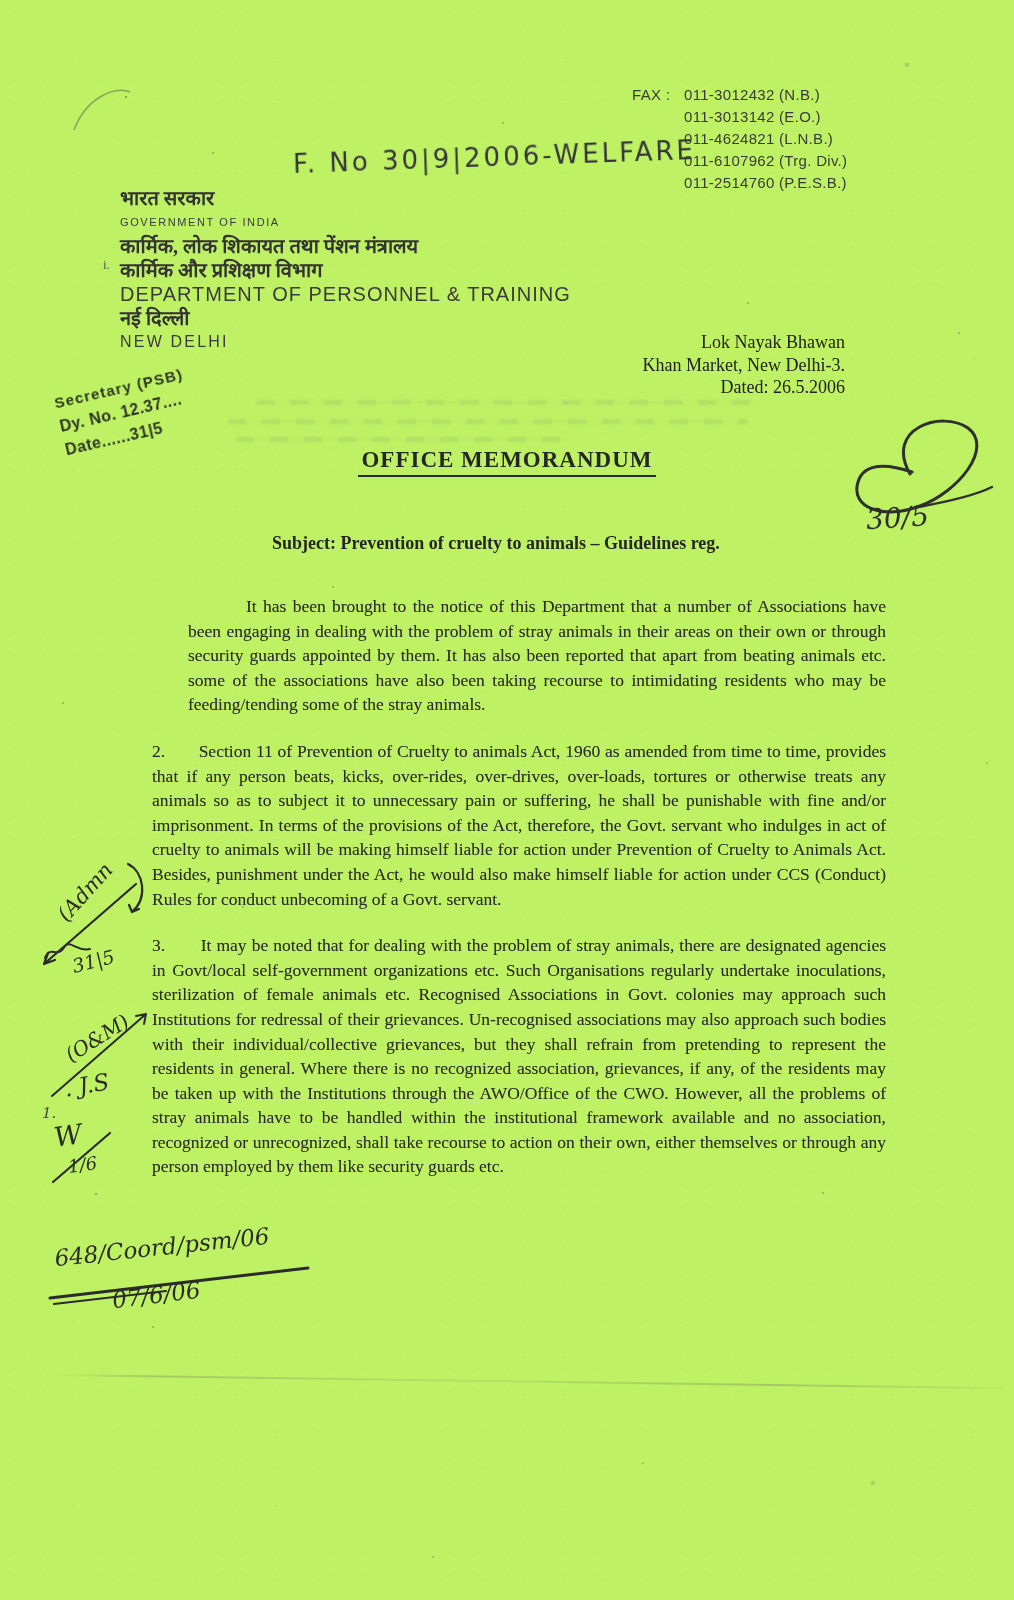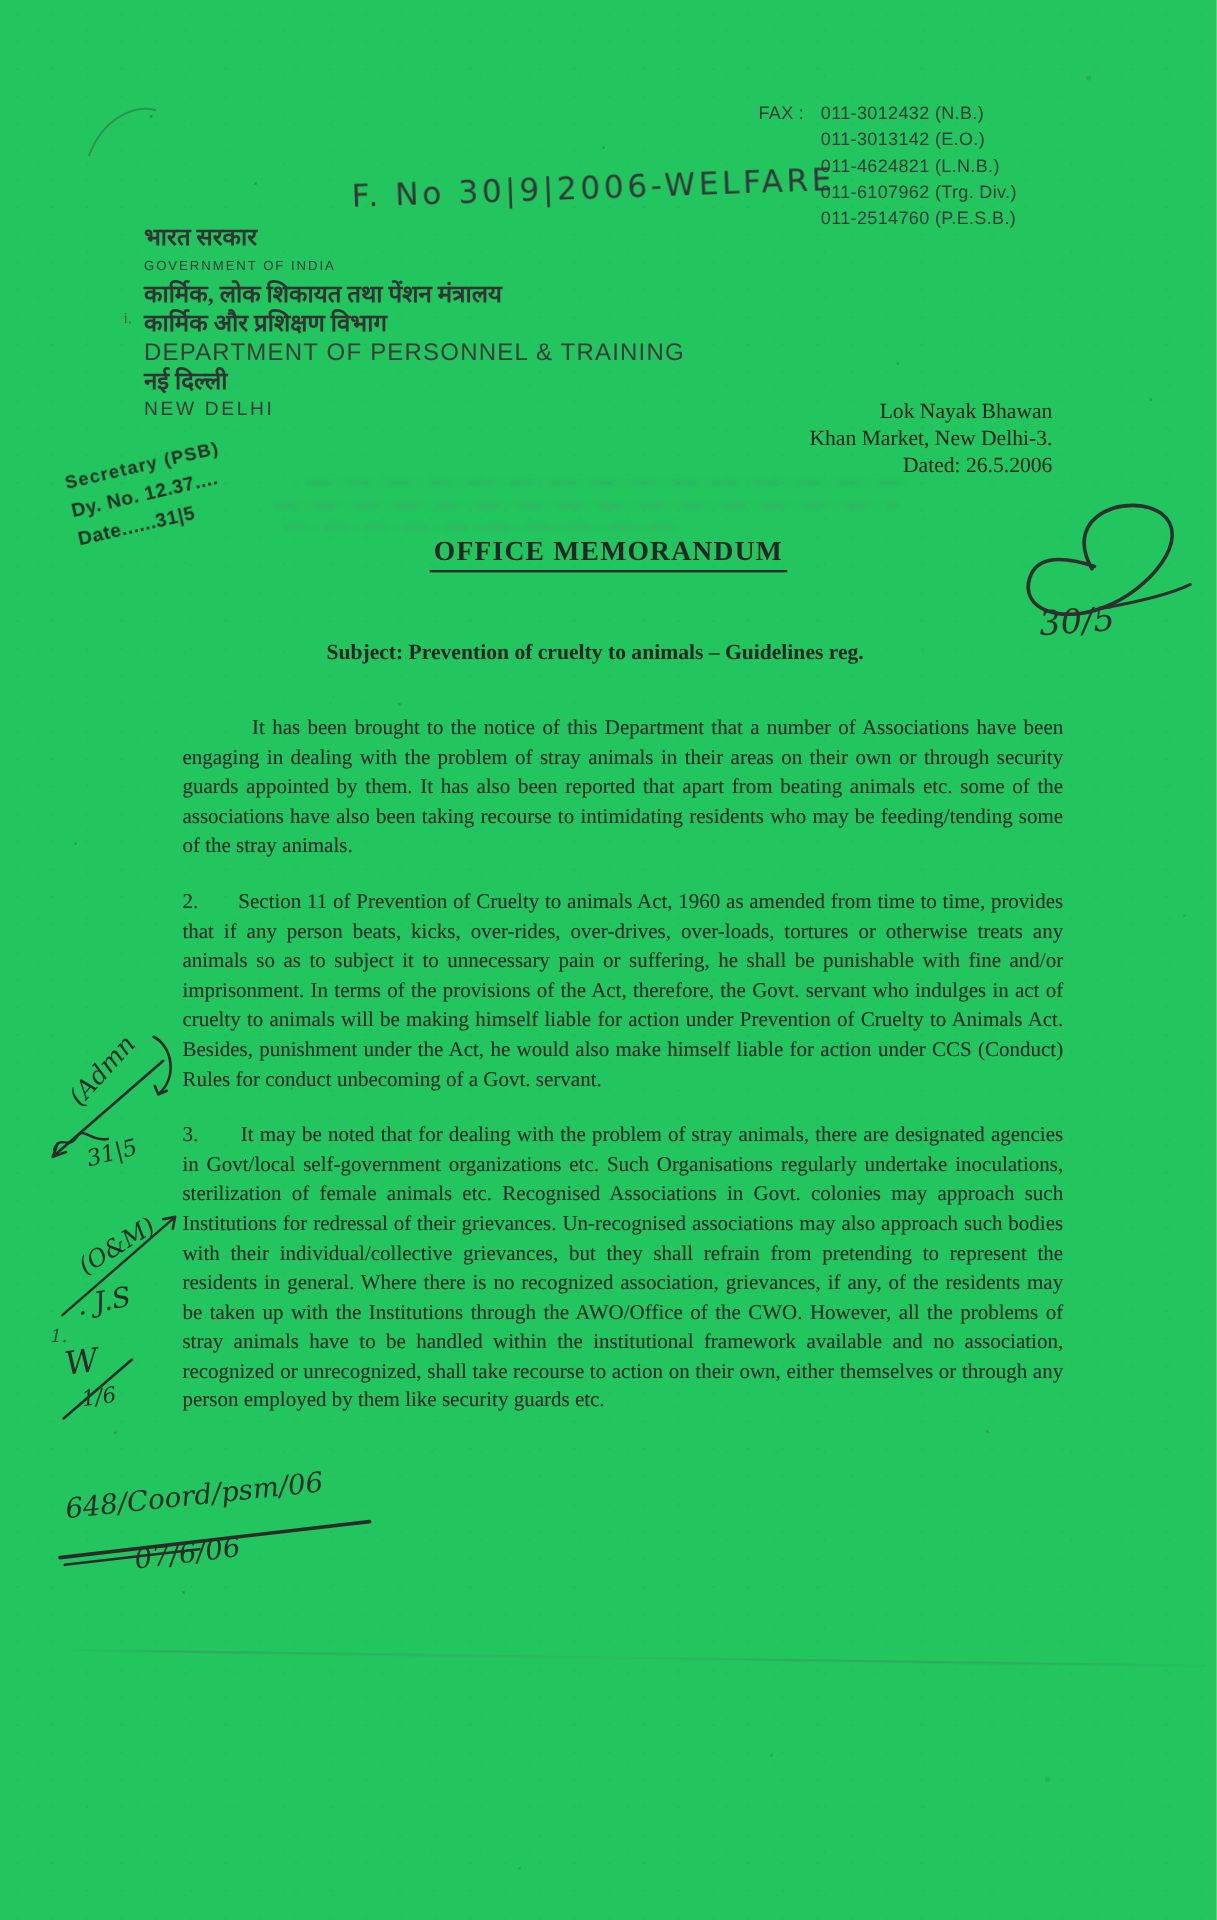--- a/index.html
+++ b/index.html
@@ -1,18 +1,18 @@
 <!DOCTYPE html>
 <html><head>
 <meta charset="utf-8">
 <style>
   html,body{margin:0;padding:0;background:#e8e8e6;}
   .page{
     position:relative; width:1014px; height:1600px; margin:0 auto;
-    background:#22c55e; overflow:hidden;
+    background:#bef264; overflow:hidden;
     font-family:"Liberation Serif","DejaVu Serif",serif;
     color:#2d2d2d;
   }
   .page::before{
     content:""; position:absolute; inset:0; pointer-events:none;
     background-image:
       radial-gradient(rgba(60,60,60,.045) 1px, transparent 1.1px),
       radial-gradient(rgba(60,60,60,.03) 1px, transparent 1.3px);
     background-size:29px 23px, 41px 37px;
     background-position:0 0, 11px 7px;
@@ -44,21 +44,21 @@
   
   .letterhead{left:120px; top:186px; width:640px; text-align:left; color:#333;}
   .lh-hi{font-size:20px; line-height:24px; font-weight:600;}
   .lh-en{font-family:"Liberation Sans","DejaVu Sans",sans-serif; color:#3b3b3b;}
   .lh-govt-en{font-size:11px; line-height:24px; letter-spacing:1.6px;}
   .lh-min-en{font-size:17px; line-height:25px; letter-spacing:.8px;}
   .lh-dept-en{font-size:20px; line-height:24px; letter-spacing:1px;}
   .lh-city-en{font-size:16px; line-height:24px; letter-spacing:2.2px;}
 
   
-  .addr{left:600px; top:331px; width:277px; text-align:right; font-size:18px; line-height:22.5px; color:#222;}
+  .addr{left:568px; top:331px; width:277px; text-align:right; font-size:18px; line-height:22.5px; color:#222;}
 
   
   .stamp{
     left:52px; top:392px; transform:rotate(-13deg); transform-origin:left top;
     font-family:"Liberation Sans","DejaVu Sans",sans-serif; font-weight:700;
     color:#1d1d1d; filter:blur(.45px); opacity:.9; line-height:24px; white-space:nowrap;
   }
   .stamp-l1{font-size:15px; letter-spacing:1.2px;}
   .stamp-l2{font-size:16px; letter-spacing:.5px;}
   .stamp-l3{font-size:16px; letter-spacing:.5px;}
@@ -80,21 +80,21 @@
     color:#262626; border-bottom:2.5px solid #2a2a2a; padding:0 3px 2px;
   }
 
   
   .subject{left:272px; top:533px; width:560px; font-weight:700; font-size:18px; color:#262626;}
 
   
   .docbody{left:152px; top:594px; width:734px; font-size:17.5px; line-height:24.6px; text-align:justify;
     color:#2c2c2c; text-shadow:0 0 .5px rgba(45,45,45,.35);}
   .docbody p{margin:0 0 22px 0;}
-  .docbody p.first{text-indent:58px;}
+  .docbody p.first{text-indent:58px;margin-left:36px;}
 
   
   .hand{font-family:"DejaVu Serif",serif; font-style:italic; color:#2b2b2b; white-space:nowrap;}
 
   .note-admn{left:50px; top:880px; font-size:21px; transform:rotate(-48deg);}
   .note-sig31{left:72px; top:950px; font-size:19px; transform:rotate(-14deg);}
   .note-om{left:62px; top:1026px; font-size:20px; transform:rotate(-32deg);}
   .note-js{left:64px; top:1072px; font-size:23px; transform:rotate(-10deg);}
   .note-one{left:42px; top:1104px; font-size:15px; color:#444;}
   .note-w{left:54px; top:1120px; font-size:27px; transform:rotate(-8deg);}

